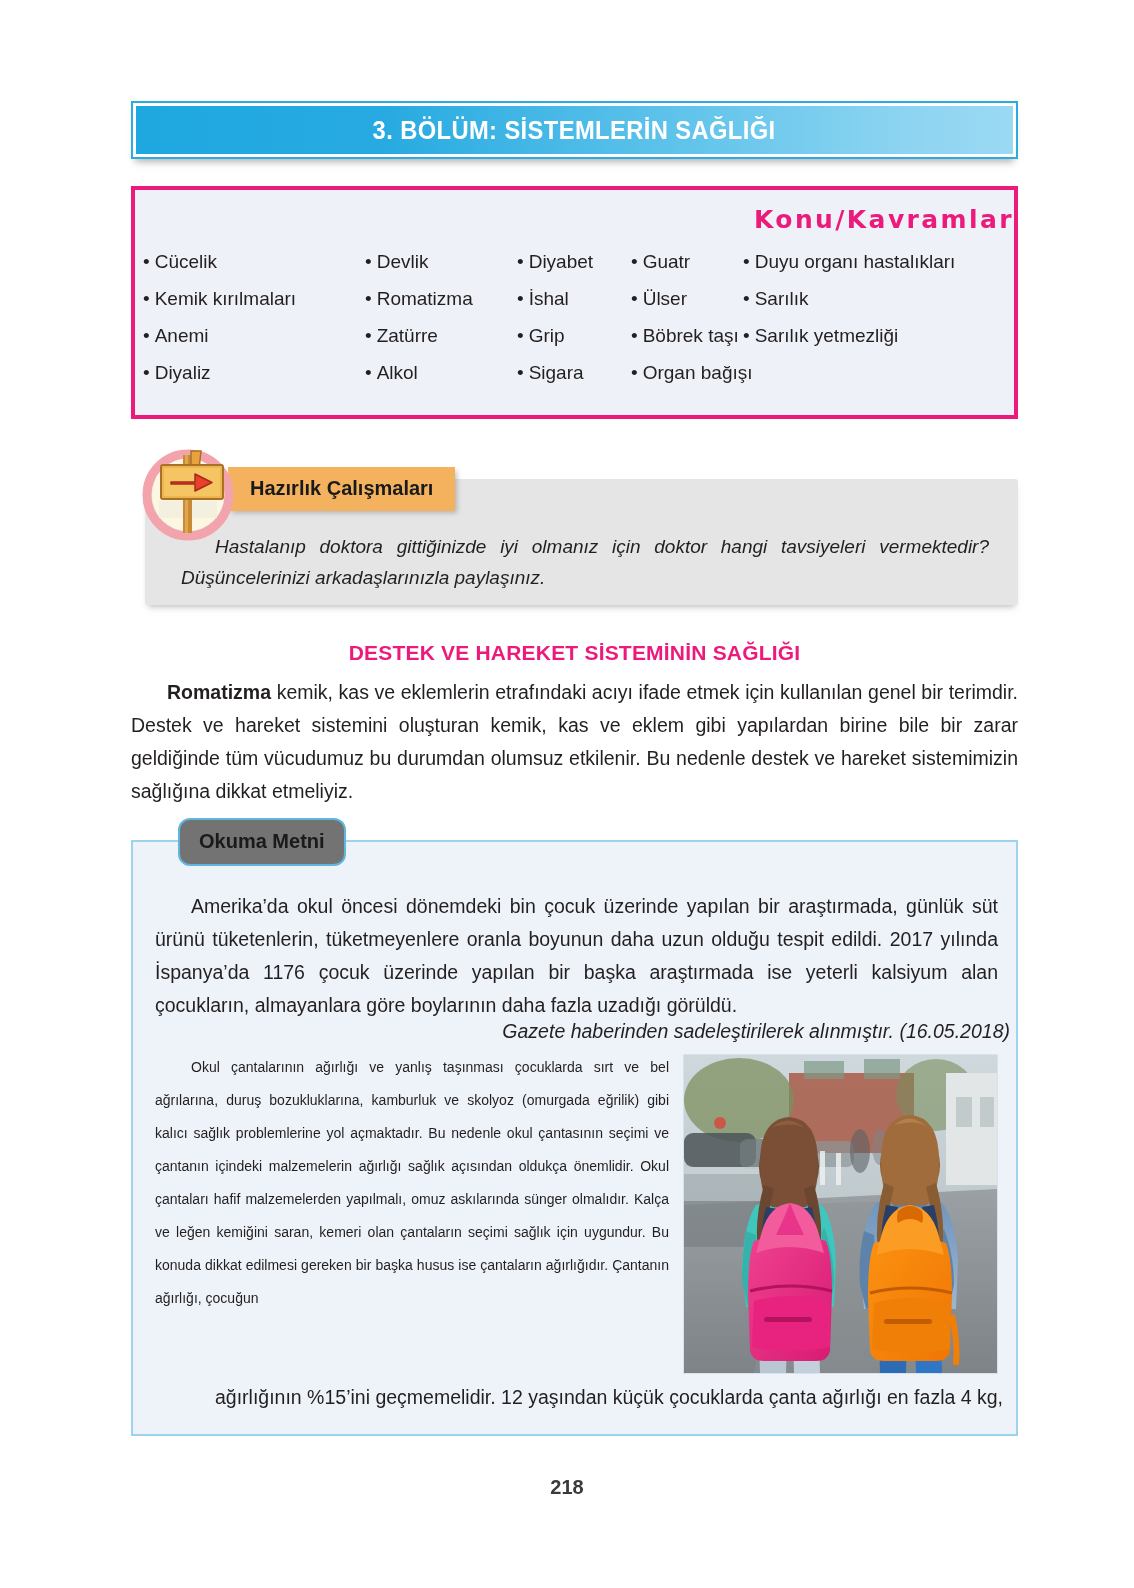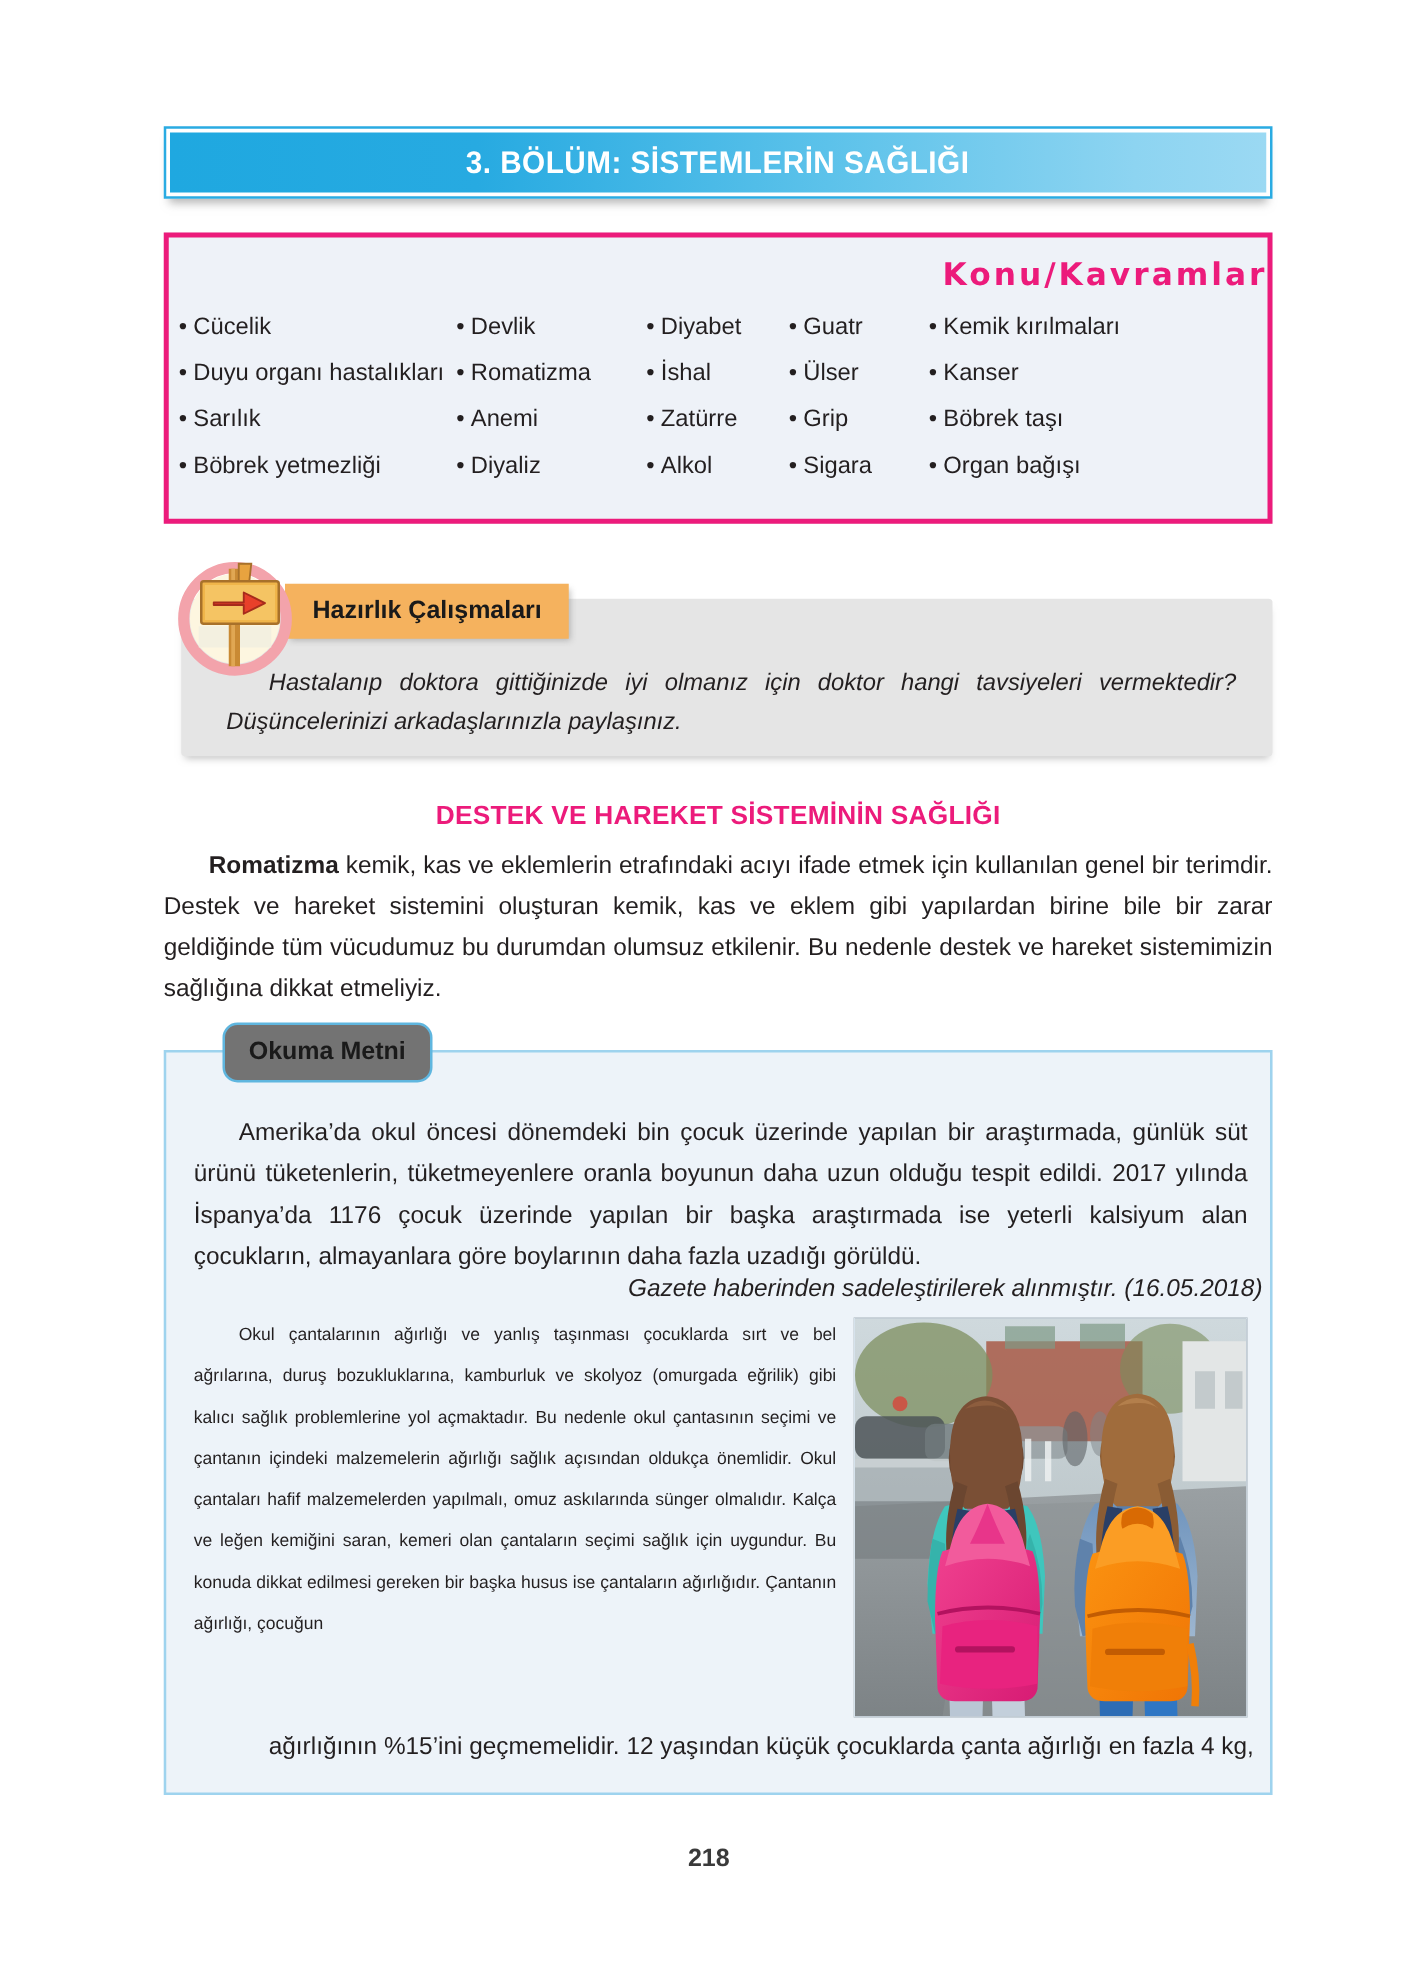--- a/index.html
+++ b/index.html
@@ -271,35 +271,34 @@
     </div>
   </div>
 
   <div class="concepts-box">
     <div class="concepts-title">Konu/Kavramlar</div>
     <div class="concepts-grid">
       <div class="concept-item"><span class="bullet">•</span><span>Cücelik</span></div>
       <div class="concept-item"><span class="bullet">•</span><span>Devlik</span></div>
       <div class="concept-item"><span class="bullet">•</span><span>Diyabet</span></div>
       <div class="concept-item"><span class="bullet">•</span><span>Guatr</span></div>
+      <div class="concept-item"><span class="bullet">•</span><span>Duyu organı hastalıkları</span></div>
+
       <div class="concept-item"><span class="bullet">•</span><span>Kemik kırılmaları</span></div>
-
-      <div class="concept-item"><span class="bullet">•</span><span>Duyu organı hastalıkları</span></div>
       <div class="concept-item"><span class="bullet">•</span><span>Romatizma</span></div>
       <div class="concept-item"><span class="bullet">•</span><span>İshal</span></div>
       <div class="concept-item"><span class="bullet">•</span><span>Ülser</span></div>
-      <div class="concept-item"><span class="bullet">•</span><span>Kanser</span></div>
 
       <div class="concept-item"><span class="bullet">•</span><span>Sarılık</span></div>
       <div class="concept-item"><span class="bullet">•</span><span>Anemi</span></div>
       <div class="concept-item"><span class="bullet">•</span><span>Zatürre</span></div>
       <div class="concept-item"><span class="bullet">•</span><span>Grip</span></div>
       <div class="concept-item"><span class="bullet">•</span><span>Böbrek taşı</span></div>
 
-      <div class="concept-item"><span class="bullet">•</span><span>Böbrek yetmezliği</span></div>
+      <div class="concept-item"><span class="bullet">•</span><span>Sarılık yetmezliği</span></div>
       <div class="concept-item"><span class="bullet">•</span><span>Diyaliz</span></div>
       <div class="concept-item"><span class="bullet">•</span><span>Alkol</span></div>
       <div class="concept-item"><span class="bullet">•</span><span>Sigara</span></div>
       <div class="concept-item"><span class="bullet">•</span><span>Organ bağışı</span></div>
 
     </div>
   </div>
 
   <div class="prep-wrap">
     <div class="prep-body">

